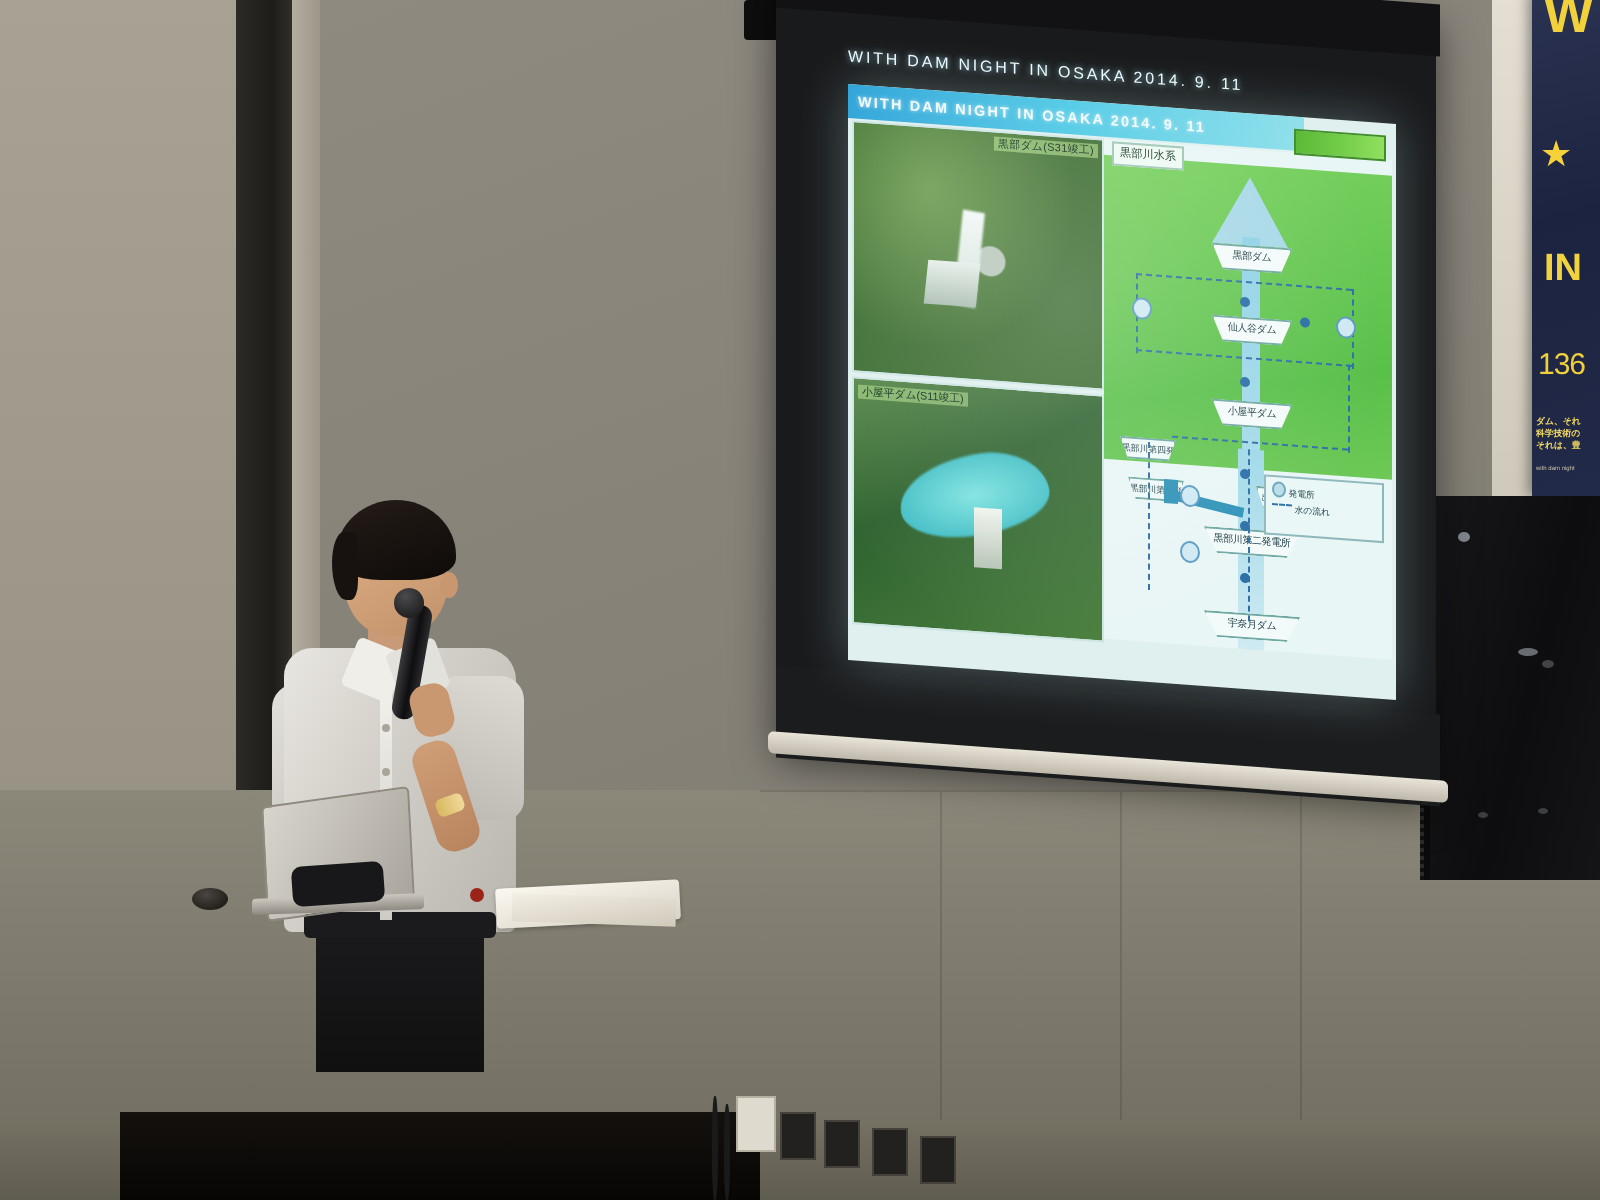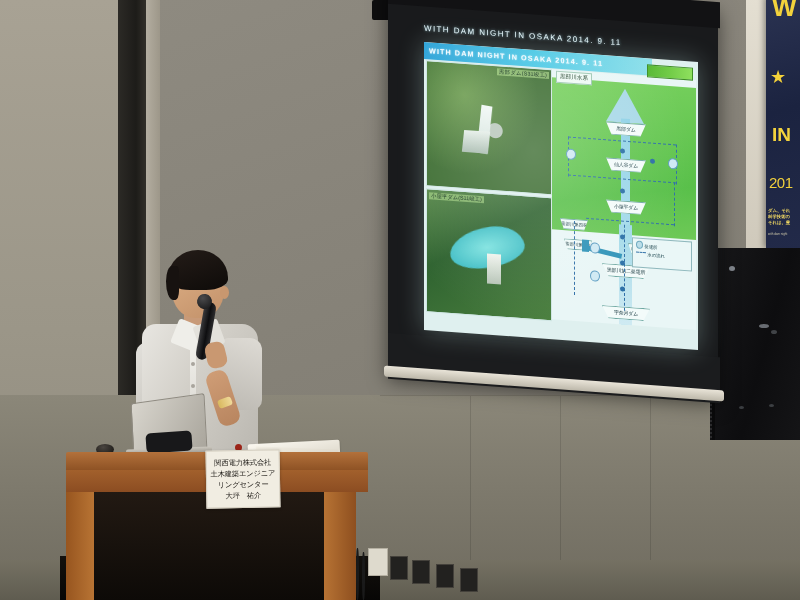--- a/index.html
+++ b/index.html
@@ -471,21 +471,21 @@
   <div class="wall-seam" style="left:560px;top:396px;width:1px;height:165px;"></div>
   <div class="wall-seam" style="left:650px;top:396px;width:1px;height:165px;"></div>
 
   <div class="vent"></div>
 
   <div class="poster-wall"></div>
   <div class="poster">
     <div class="poster-w">W</div>
     <div class="poster-star">★</div>
     <div class="poster-in">IN</div>
-    <div class="poster-yr">201</div>
+    <div class="poster-yr">136</div>
     <div class="poster-small">
       <div>ダム、それ</div>
       <div>科学技術の</div>
       <div>それは、豊</div>
     </div>
     <div class="poster-tiny">with dam night</div>
   </div>
 
   <div class="speaker-grill"></div>
   <div class="speaker">
@@ -608,33 +608,20 @@
   <div class="laptop-base"></div>
   <div class="dark-obj"></div>
   <div class="papers"></div>
   <div class="papers2"></div>
   <div class="cup"></div>
   <div class="red-dot"></div>
 
   <div class="baseboard"></div>
   <div class="floor-dark"></div>
 
-  <div class="podium">
-    <div class="podium-inner"></div>
-    <div class="leg-l"></div>
-    <div class="leg-r"></div>
-    <div class="podium-top"></div>
-    <div class="podium-front"></div>
-    <div class="sign">
-      <span>関西電力株式会社</span>
-      <span>土木建築エンジニア</span>
-      <span>リングセンター</span>
-      <span>大坪　祐介</span>
-    </div>
-  </div>
 
   <div class="outlet-plate"></div>
   <div class="outlet" style="left:390px;top:556px;width:16px;height:22px;"></div>
   <div class="outlet" style="left:412px;top:560px;width:16px;height:22px;"></div>
   <div class="outlet" style="left:436px;top:564px;width:16px;height:22px;"></div>
   <div class="outlet" style="left:460px;top:568px;width:16px;height:22px;"></div>
   <div class="cable" style="left:356px;top:548px;height:52px;"></div>
   <div class="cable" style="left:362px;top:552px;height:48px;"></div>
 
 </div>

